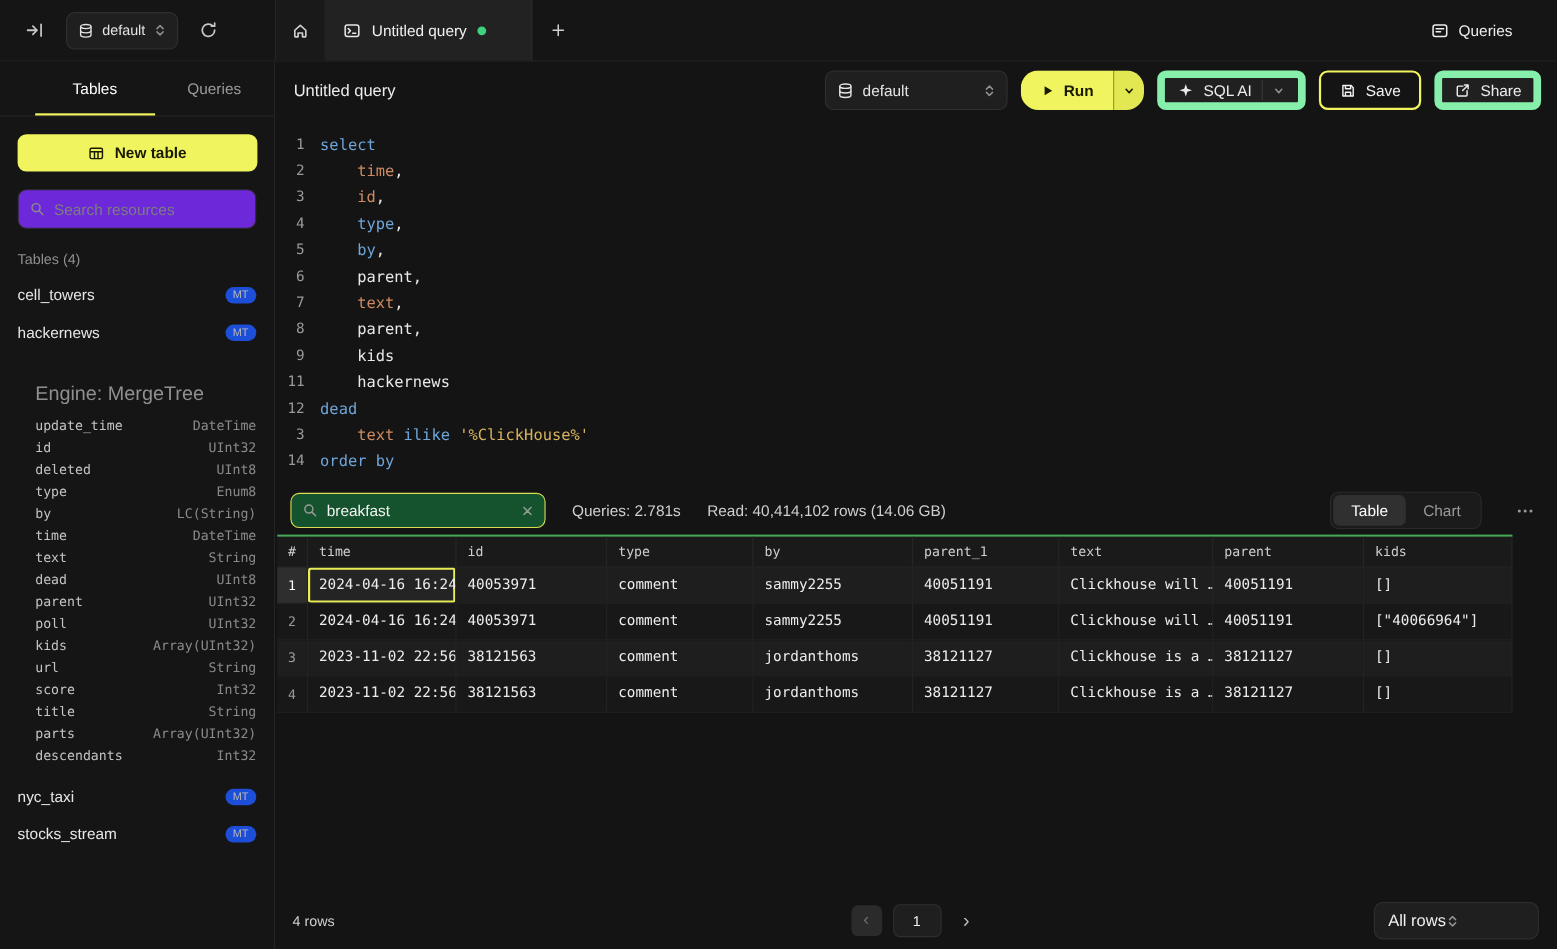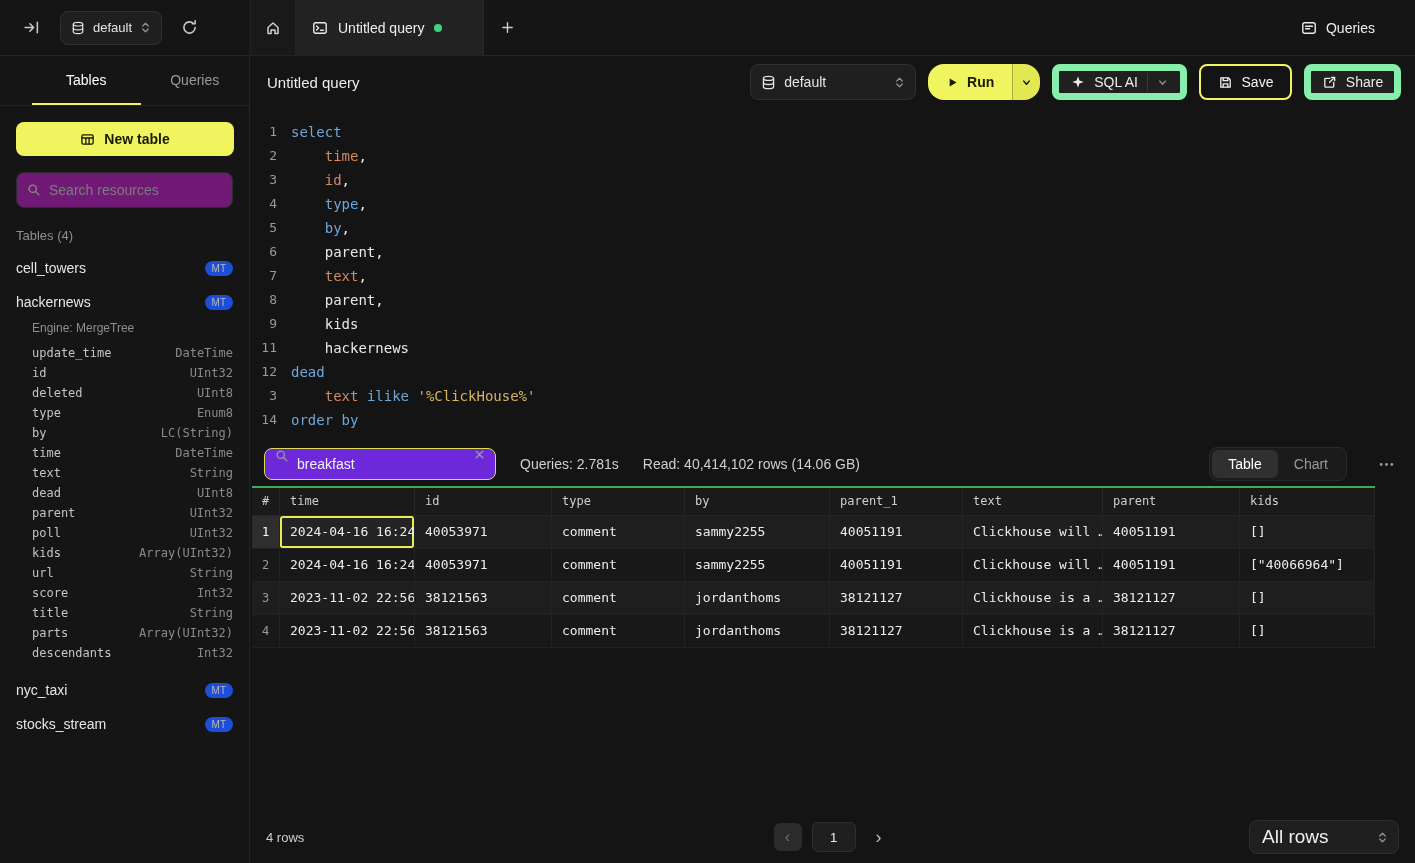--- a/index.html
+++ b/index.html
@@ -35,30 +35,30 @@
   .sidebar { position:absolute; top:56px; left:0; width:250px; height:807px; background:#151515;
     border-right:1px solid #242424; overflow:hidden; }
   .sb-tabs { display:flex; height:50px; border-bottom:1px solid #232323;padding-left:32px; }
   .sb-tab { flex:1; display:flex; align-items:center; justify-content:center; font-size:14px;
     color:#9a9a9a; cursor:pointer; border-bottom:2px solid transparent; }
   .sb-tab.active { color:#ffffff; border-bottom-color:#f0f45e; }
   .new-table { display:flex; align-items:center; justify-content:center; gap:9px; margin:16px;
     width:218px; height:34px; background:#f0f45e; border:none; border-radius:8px; color:#191900;
     font-size:14px; font-weight:bold; cursor:pointer; }
   .sb-search { display:flex; align-items:center; gap:8px; margin:0 16px; height:36px; padding:0 10px;
-    background:#701a75; border:1px solid #2c2c2c; border-radius:8px; color:#8a8a8a; }
+    background:#6d28d9; border:1px solid #2c2c2c; border-radius:8px; color:#8a8a8a; }
   .sb-search input { flex:1; background:none; border:none; outline:none; color:#e8e8e8; font-size:14px;
     font-family:inherit; min-width:0; }
   .sb-search input::placeholder { color:#7d7d7d; }
   .sb-section { margin:20px 16px 8px; font-size:13px; color:#8f8f8f; }
   .tbl-item { display:flex; align-items:center; justify-content:space-between; height:34px;
     padding:0 16px; cursor:pointer; }
   .tbl-name { font-size:14px; color:#e6e6e6; }
   .badge { background:#1d4ed8; color:#b9b9b9; font-size:10px; padding:2px 7px; border-radius:9px; }
-  .tbl-engine { padding:2px 16px 6px 32px; font-size:12px; color:#8f8f8f; }
+  .tbl-engine { padding:2px 16px 6px 32px; font-size:18px; color:#8f8f8f;margin-top:27px; }
   .tbl-cols { margin:2px 0 10px; }
   .tbl-col { display:flex; align-items:center; justify-content:space-between; height:20px;
     padding:0 16px 0 32px; font-family:"DejaVu Sans Mono", monospace; font-size:12px; }
   .col-name { color:#c4c4c4; }
   .col-type { color:#8a8a8a; }
 
   
   .main { position:absolute; top:56px; left:250px; width:1165px; height:807px; display:flex;
     flex-direction:column; }
   .qheader { height:52px; flex:none; display:flex; align-items:center; padding:0 14px 0 17px; }
@@ -83,22 +83,22 @@
   .ed-line { display:flex; height:24px; line-height:24px; font-family:"DejaVu Sans Mono", monospace; }
   .ed-num { width:27px; flex:none; text-align:right; color:#9a9a9a; font-size:13px; }
   .ed-code { margin-left:14px; font-size:14px; white-space:pre; }
   .tok-kw { color:#6ea6d9; }
   .tok-id { color:#cd8b62; }
   .tok-str { color:#d7b45f; }
   .tok-pl { color:#e8e8e8; }
 
   
   .rtoolbar { flex:none; height:44px; display:flex; align-items:center; padding:0 14px; gap:24px; }
-  .rsearch { display:flex; gap:8px; width:232px; height:32px; padding:0 10px;
-    background:#6d28d9; border:1px solid #d9de52; border-radius:8px; color:#9a9a9a; flex:none; }
+  .rsearch { display:flex; align-items:center; gap:8px; width:232px; height:32px; padding:0 10px;
+    background:#14532d; border:1px solid #d9de52; border-radius:8px; color:#9a9a9a; flex:none; }
   .rsearch input { flex:1; background:none; border:none; outline:none; color:#f2f2f2; font-size:14px;
     font-family:inherit; min-width:0; }
   .stat { font-size:14px; color:#cfcfcf; }
   .rt-spacer { flex:1; }
   .vtoggle { display:flex; align-items:center; background:#1b1b1b; border:1px solid #2a2a2a;
     border-radius:8px; padding:2px; }
   .vseg { padding:6px 16px; font-size:14px; color:#9a9a9a; border-radius:6px; cursor:pointer; }
   .vseg.active { background:#303030; color:#ffffff; }
   .dots-btn { color:#9a9a9a; }
 
@@ -124,23 +124,23 @@
     padding:0 16px; }
   .rowcount { font-size:13px; color:#cfcfcf; }
   .pager { position:absolute; left:50%; top:50%; transform:translate(-50%,-50%); display:flex;
     align-items:center; gap:10px; }
   .pbtn { width:28px; height:28px; display:flex; align-items:center; justify-content:center;
     background:#2b2b2b; border:none; border-radius:6px; color:#6f6f6f; font-size:16px; cursor:pointer; }
   .pcur { width:44px; height:30px; display:flex; align-items:center; justify-content:center;
     background:#1f1f1f; border:1px solid #2f2f2f; border-radius:6px; color:#f0f0f0; font-size:13px; cursor:pointer; }
   .pnext { background:none; border:none; color:#bdbdbd; font-size:18px; width:26px; height:28px;
     display:flex; align-items:center; justify-content:center; cursor:pointer; }
-  .pagesize { margin-left:auto; display:flex; align-items:center; justify-content:space-between;
+  .pagesize { margin-left:auto; display:flex; align-items:center; justify-content:flex-start;
     width:150px; height:34px; padding:0 10px 0 12px; background:#1f1f1f; border:1px solid #2f2f2f;
-    border-radius:8px; font-size:19px; color:#f0f0f0; cursor:pointer; }
+    border-radius:8px; font-size:15px; color:#f0f0f0; cursor:pointer; }
 </style>
 </head>
 <body>
 
 <div class="app">
 
   <header class="topbar">
     <div class="tb-left">
       <button class="icon-btn">
         <svg width="17" height="17" viewBox="0 0 16 16" fill="none" stroke="currentColor" stroke-width="1.5" stroke-linecap="round" stroke-linejoin="round">

